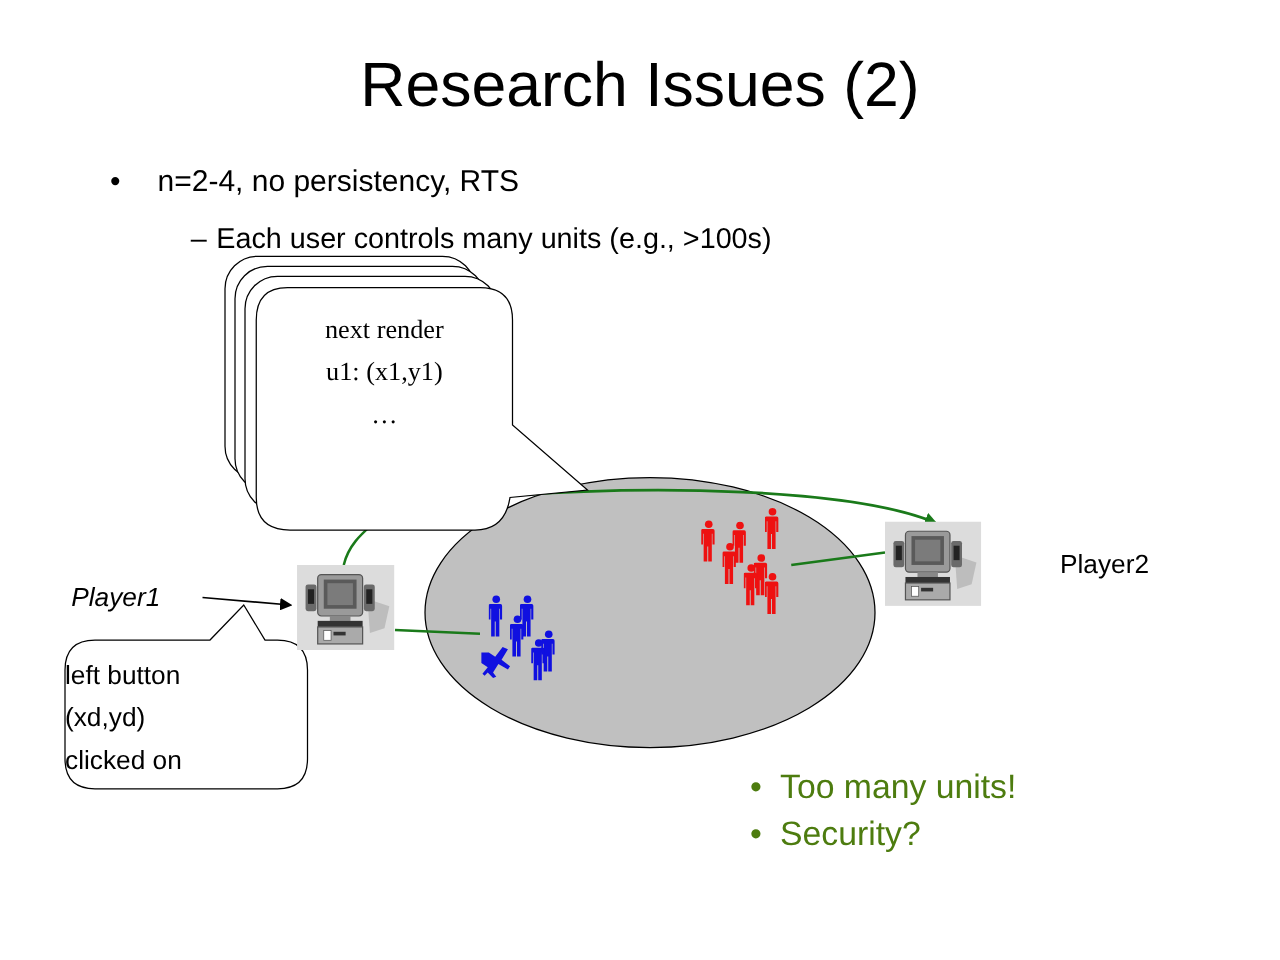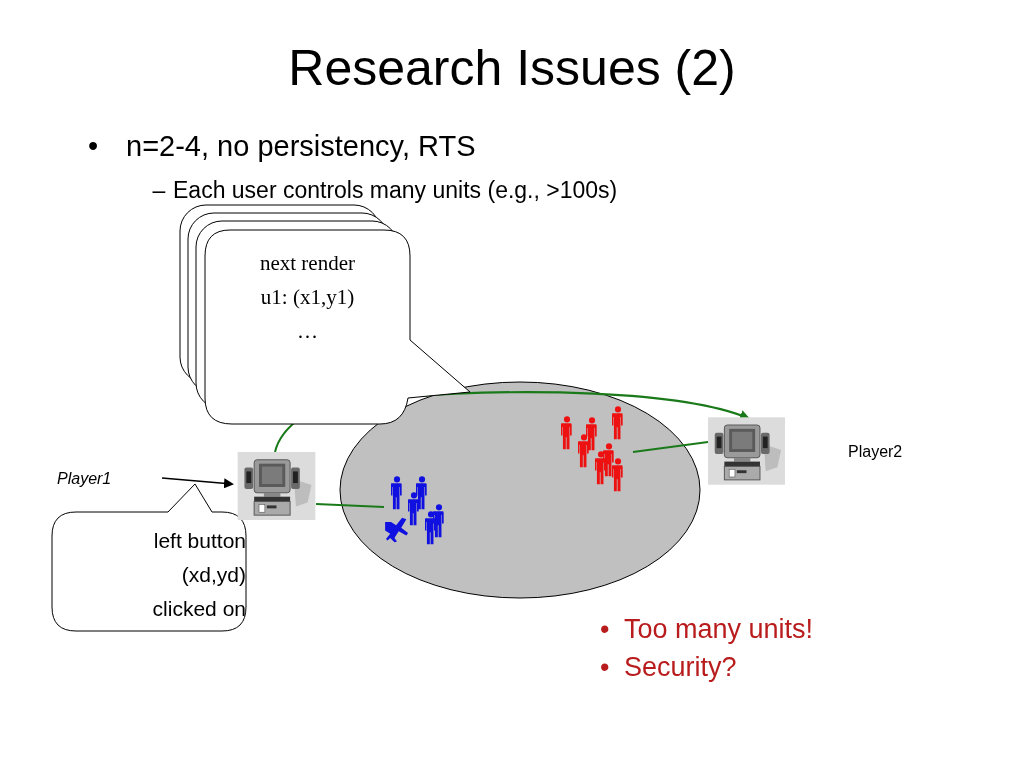--- a/index.html
+++ b/index.html
@@ -1,28 +1,28 @@
 <!DOCTYPE html>
 <html><head>
 <meta charset="utf-8">
 <style>
   html, body { margin: 0; padding: 0; background: #ffffff; }
   body { width: 1024px; height: 768px; position: relative; overflow: hidden;
          font-family: "Liberation Sans", "DejaVu Sans", sans-serif; color: #000; }
   .slide { position: absolute; left: 0; top: 0; width: 920px; height: 768px; padding-left: 32px; }
   .title { position: absolute; left: 0; width: 1024px; top: 38px; text-align: center;
            font-size: 50px; line-height: 60px; }
-  .bullet1 { position: absolute; left: 88px; top: 128px; font-size: 29px; line-height: 36px; white-space: nowrap; }
+  .bullet1 { position: absolute; left: 88px; top: 128px; font-size: 24px; line-height: 36px; white-space: nowrap; }
   .bullet1 .dot { display: inline-block; width: 38px; }
   .bullet2 { position: absolute; left: 145px; top: 175px; font-size: 23px; line-height: 30px; white-space: nowrap; text-align: center; }
   .bullet2 .dash { display: inline-block; width: 28px; }
-  .label { position: absolute; font-size: 16px; line-height: 26px; white-space: nowrap; }
+  .label { position: absolute; font-size: 21px; line-height: 26px; white-space: nowrap; }
   .callout-text { position: absolute; text-align: center; font-size: 21px; line-height: 34px; font-family: Liberation Serif, serif; }
-  .callout-text2 { position: absolute; text-align: right; font-size: 21px; line-height: 34px; }
-  .blue-list { position: absolute; left: 600px; top: 610px; color: #b91c1c; font-size: 27px; line-height: 38px; white-space: nowrap; }
+  .callout-text2 { position: absolute; text-align: left; font-size: 21px; line-height: 34px; }
+  .blue-list { position: absolute; left: 600px; top: 610px; color: #4d7c0f; font-size: 27px; line-height: 38px; white-space: nowrap; }
   .blue-list .dot { display: inline-block; width: 24px; }
   svg.diagram { position: absolute; left: 0; top: 0; }
 </style>
 </head>
 <body>
 
 <div class="slide">
 
   <div class="title">Research Issues (2)</div>
 

